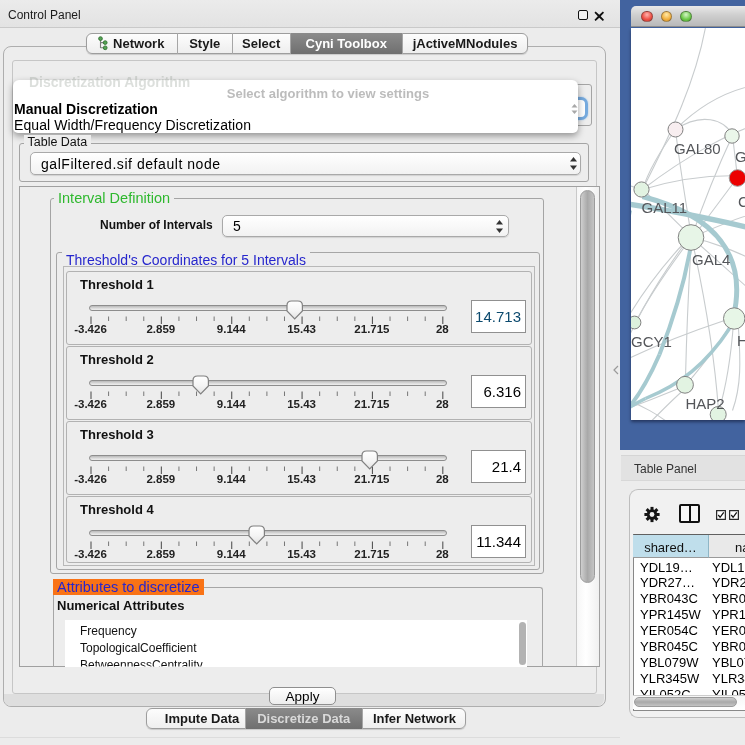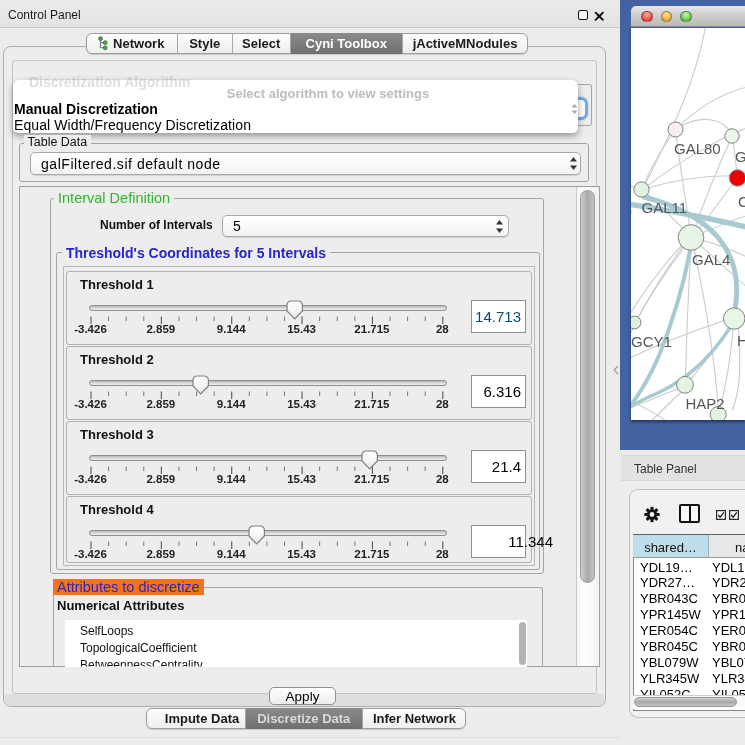--- a/index.html
+++ b/index.html
@@ -60,21 +60,21 @@
 <div style="position:absolute;left:50px;top:198px;width:494px;height:376px;border:1px solid #a4a4a4;border-radius:3px;"></div>
 <div style="position:absolute;left:54px;top:190px;font-size:14.5px;font-weight:400;color:#2eb82e;white-space:nowrap;background:#ededed;">&nbsp;Interval Definition&nbsp;</div>
 <div style="position:absolute;left:100px;top:218px;font-size:12px;font-weight:700;color:#111;white-space:nowrap;">Number of Intervals</div>
 <div style="position:absolute;left:222px;top:215px;width:287px;height:21.5px;background:linear-gradient(#ffffff,#f2f2f2);border:1px solid #a9a9a9;border-radius:5px;box-shadow:0 1px 1px rgba(0,0,0,0.12);"></div>
 <div style="position:absolute;left:233px;top:218px;font-size:14px;font-weight:400;color:#000;white-space:nowrap;">5</div>
 <svg class="abs" style="left:495px;top:219.5px" width="9" height="13" viewBox="0 0 9 13">
     <path d="M4.5 0 L8 4.6 L1 4.6 Z" fill="#333"></path>
     <path d="M4.5 13 L8 8.4 L1 8.4 Z" fill="#333"></path>
   </svg>
 <div style="position:absolute;left:56px;top:252px;width:484px;height:318px;border:1px solid #a6a6a6;border-radius:3px;"></div>
-<div style="position:absolute;left:62px;top:245px;font-size:14px;font-weight:700;color:#2626cc;white-space:nowrap;background:#ededed;">&nbsp;Threshold's Coordinates for 5 Intervals&nbsp;</div>
+<div style="position:absolute;left:62px;top:252px;font-size:14px;font-weight:400;color:#2626cc;white-space:nowrap;background:#ededed;">&nbsp;Threshold's Coordinates for 5 Intervals&nbsp;</div>
 <div style="position:absolute;left:63px;top:266px;width:472px;height:300px;border:1px solid #b8b8b8;background:#ededed;"></div>
 <div style="position:absolute;left:66px;top:270.5px;width:465.5px;height:74px;border:1px solid #b2b2b2;border-radius:3px;background:#ededed;"></div>
 <div style="position:absolute;left:80px;top:276.5px;font-size:13px;font-weight:700;color:#111;white-space:nowrap;">Threshold 1</div>
 <div style="position:absolute;left:89px;top:304.5px;width:358px;height:6px;border:1px solid #8d8d8d;border-radius:4px;background:linear-gradient(#b9b9b9,#e3e3e3 70%,#eeeeee);"></div>
 <svg class="abs" style="left:89px;top:315.5px" width="360" height="9">
     <line x1="2.00" y1="0.5" x2="2.00" y2="8" stroke="#555" stroke-width="1.1"></line>
     <line x1="19.59" y1="0.5" x2="19.59" y2="5" stroke="#777" stroke-width="1"></line>
     <line x1="37.18" y1="0.5" x2="37.18" y2="5" stroke="#777" stroke-width="1"></line>
     <line x1="54.77" y1="0.5" x2="54.77" y2="5" stroke="#777" stroke-width="1"></line>
     <line x1="72.36" y1="0.5" x2="72.36" y2="8" stroke="#555" stroke-width="1.1"></line>
@@ -237,26 +237,26 @@
     <defs>
       <linearGradient id="g4" x1="0" y1="0" x2="0" y2="1">
         <stop offset="0" stop-color="#ffffff"></stop>
         <stop offset="0.55" stop-color="#f4f4f4"></stop>
         <stop offset="1" stop-color="#e2e2e2"></stop>
       </linearGradient>
     </defs>
     <path d="M1 5.5 Q1 1 5.5 1 L11.9 1 Q16.4 1 16.4 5.5 L16.4 11 L8.7 19 L1 11 Z" fill="url(#g4)" stroke="#808080" stroke-width="1.2"></path>
   </svg>
 <div style="position:absolute;left:471px;top:524.5px;width:55px;height:33px;background:#fff;border:1px solid #909090;"></div>
-<div style="position:absolute;left:471px;top:532.5px;font-size:15px;font-weight:400;color:#000;white-space:nowrap;width:50px;text-align:right;left:471px;margin-left:32px;">11.344</div>
+<div style="position:absolute;left:471px;top:532.5px;font-size:15px;font-weight:400;color:#000;white-space:nowrap;width:50px;text-align:right;left:471px;">11.344</div>
 <div style="position:absolute;left:53px;top:587px;width:490px;height:80px;border:1px solid #a6a6a6;border-radius:3px 3px 0 0;border-bottom:none;"></div>
 <div style="position:absolute;left:53px;top:579px;font-size:14.5px;font-weight:400;color:#2626cc;white-space:nowrap;background:#f97316;">&nbsp;Attributes to discretize&nbsp;</div>
 <div style="position:absolute;left:57px;top:598px;font-size:13px;font-weight:700;color:#111;white-space:nowrap;">Numerical Attributes</div>
 <div style="position:absolute;left:65px;top:620px;width:462px;height:46.5px;background:#fff;overflow:hidden;"></div>
-<div style="position:absolute;left:80px;top:623.5px;font-size:12px;font-weight:400;color:#111;white-space:nowrap;">SelfLoops</div>
+<div style="position:absolute;left:80px;top:623.5px;font-size:12px;font-weight:400;color:#111;white-space:nowrap;">Frequency</div>
 <div style="position:absolute;left:80px;top:640.5px;font-size:12px;font-weight:400;color:#111;white-space:nowrap;">TopologicalCoefficient</div>
 <div style="position:absolute;left:80px;top:657.5px;font-size:12px;font-weight:400;color:#111;white-space:nowrap;clip-path:inset(0 0 5px 0);">BetweennessCentrality</div>
 <div style="position:absolute;left:518.5px;top:621.5px;width:7.5px;height:43px;background:#b3b3b3;border-radius:4px;"></div>
 <div style="position:absolute;left:269px;top:687px;width:67px;height:18px;background:linear-gradient(#ffffff,#ededed);border:1px solid #8f8f8f;border-radius:5px;display:flex;align-items:center;justify-content:center;font-size:13.5px;color:#000;">Apply</div>
 <div style="position:absolute;left:146px;top:708px;width:320px;height:21px;border:1px solid #9d9d9d;border-radius:6px;background:linear-gradient(#fdfdfd,#eeeeee);box-shadow:0 1px 1px rgba(0,0,0,0.15);"></div>
 <div style="position:absolute;top:708px;left:146px;width:112px;height:21px;display:flex;align-items:center;justify-content:center;font-size:13px;font-weight:600;color:#1a1a1a;border-radius:6px 0 0 6px;">Impute Data</div>
 <div style="position:absolute;top:708px;left:244.5px;width:117.5px;height:21px;display:flex;align-items:center;justify-content:center;font-size:13px;font-weight:600;background:linear-gradient(#8b8b8b,#6f6f6f);color:#d9d9d9;border-left:1px solid #a6a6a6;">Discretize Data</div>
 <div style="position:absolute;top:708px;left:362px;width:104px;height:21px;display:flex;align-items:center;justify-content:center;font-size:13px;font-weight:600;color:#1a1a1a;border-left:1px solid #a6a6a6;border-radius:0 6px 6px 0;">Infer Network</div>
 <div style="position:absolute;left:0px;top:737px;width:620px;height:1px;background:#dcdcdc;"></div>
 <svg class="abs" style="left:612px;top:365px" width="8" height="10" viewBox="0 0 8 10">

